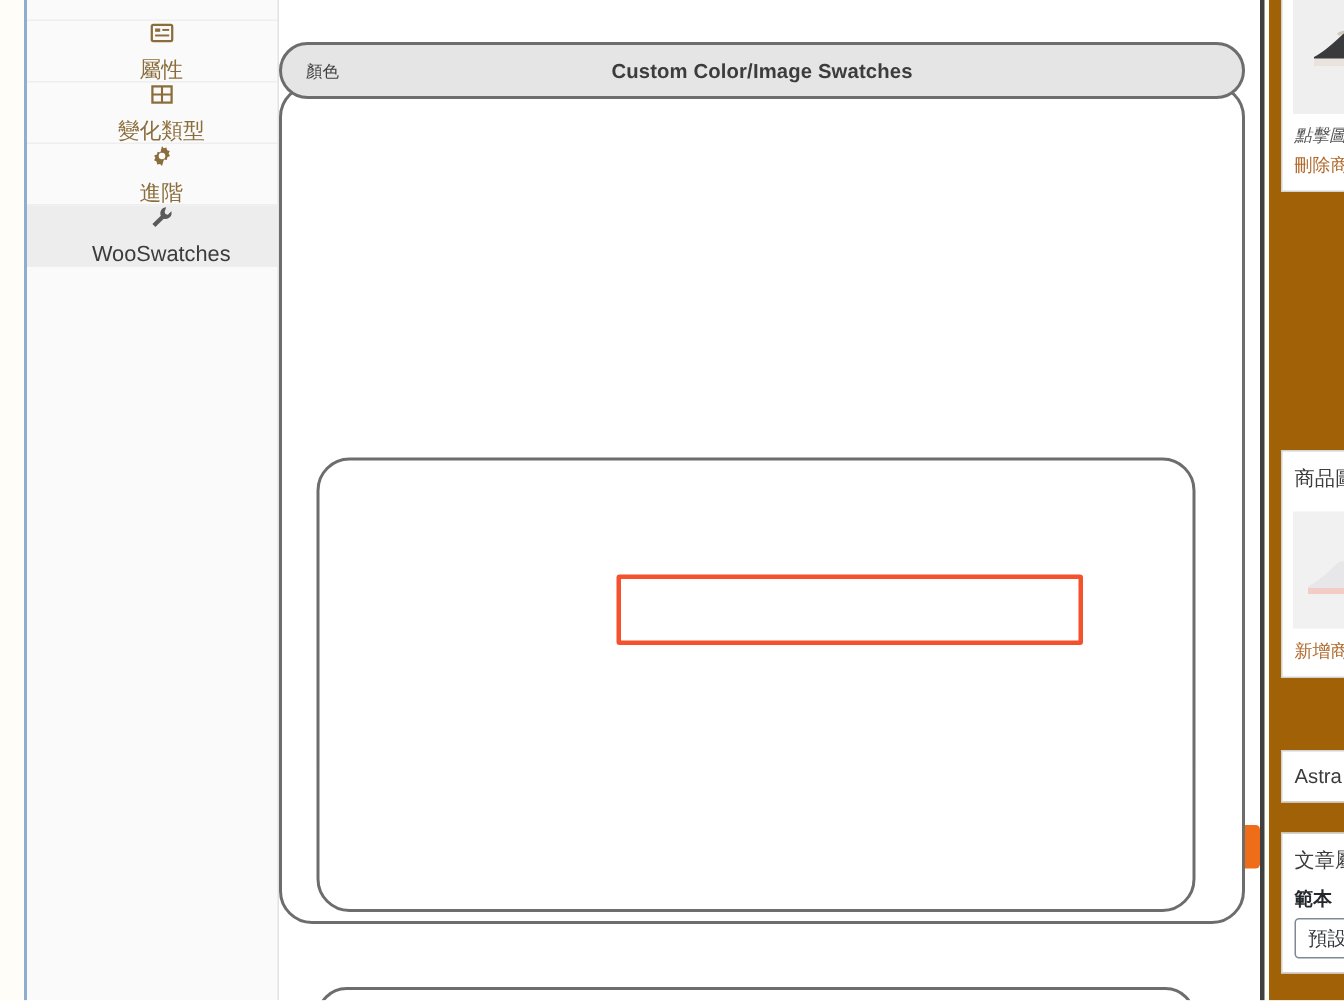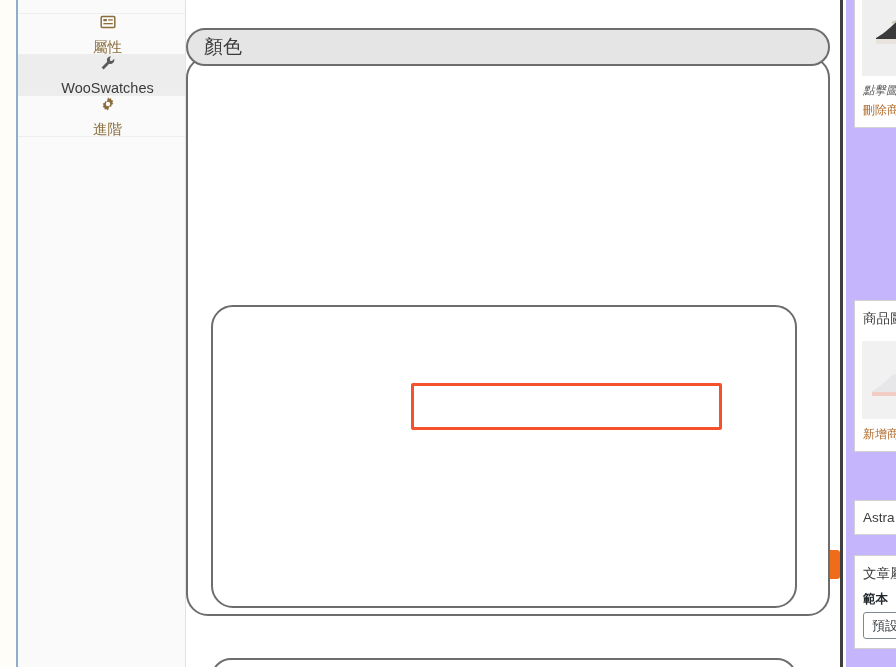--- a/index.html
+++ b/index.html
@@ -64,21 +64,21 @@
     width: 644px; height: 38px;
     background: #e5e5e5;
     border: 2px solid #6d6d6d;
     border-radius: 19px;
     display: flex;
     align-items: center;
     z-index: 3;
   }
   .tab-header .tab-zh {
     margin-left: 16px;
-    font-size: 19px;
+    font-size: 11px;
     color: #3c3c3c;
   }
   .tab-header .tab-title {
     position: absolute;
     left: 0; right: 0;
     text-align: center;
     font-size: 13.5px;
     font-weight: bold;
     color: #3c3c3c;
     letter-spacing: .1px;
@@ -224,21 +224,21 @@
   select.sel.focused {
     border: 2px solid #2b80c4;
     color: #1f6fb2;
   }
 
   
   #right-sidebar {
     position: absolute;
     left: 846px; top: 0;
     width: 50px; height: 667px;
-    background: #c4b5fd;
+    background: #a16207;
     overflow: hidden;
   }
   .rs-card {
     position: absolute;
     left: 8px;
     width: 92px;
     background: #fff;
     border: 1px solid #d2d2d2;
   }
   .rs-imgbox {
@@ -310,49 +310,60 @@
         <svg width="16" height="16" viewBox="0 0 16 16">
           <rect x="1.2" y="2.6" width="13.6" height="10.8" rx="1" fill="none" stroke="#8a6d3b" stroke-width="1.5"></rect>
           <rect x="3.4" y="5" width="3.4" height="2.2" fill="#8a6d3b"></rect>
           <rect x="8.2" y="5.3" width="4.6" height="1.3" fill="#8a6d3b"></rect>
           <rect x="3.4" y="9" width="9.4" height="1.3" fill="#8a6d3b"></rect>
         </svg>
       </span>
       <span class="nav-label">屬性</span>
     </div>
 
-
-    <div class="nav-item active">
+    <div class="nav-item">
       <span class="nav-ico">
         <svg width="16" height="16" viewBox="0 0 16 16">
-          <path fill="#5a5a5a" d="M10.8 1.2a4 4 0 00-3.6 5.6L1.6 12.4l2 2 5.6-5.6a4 4 0 005-5l-2.3 2.3-1.7-.4-.4-1.7z"></path>
+          <rect x="1.6" y="2.6" width="12.8" height="10.8" fill="none" stroke="#8a6d3b" stroke-width="1.5"></rect>
+          <line x1="8" y1="2.6" x2="8" y2="13.4" stroke="#8a6d3b" stroke-width="1.4"></line>
+          <line x1="1.6" y1="8" x2="14.4" y2="8" stroke="#8a6d3b" stroke-width="1.4"></line>
         </svg>
       </span>
-      <span class="nav-label">WooSwatches</span>
+      <span class="nav-label">變化類型</span>
     </div>
 
     <div class="nav-item">
       <span class="nav-ico">
         <svg width="16" height="16" viewBox="0 0 16 16">
           <path fill="#8a6d3b" d="M8 1.3l1.1 1.5 1.8-.5.5 1.8 1.8.6-.8 1.7.9 1.6-1.7.8-.4 1.9-1.9-.3L8 14.6l-1.3-1.3-1.9.3-.4-1.9-1.7-.8.9-1.6-.8-1.7 1.8-.6.5-1.8 1.8.5z"></path>
           <circle cx="8" cy="8" r="2.2" fill="#fafafa"></circle>
         </svg>
       </span>
       <span class="nav-label">進階</span>
     </div>
 
+    <div class="nav-item active">
+      <span class="nav-ico">
+        <svg width="16" height="16" viewBox="0 0 16 16">
+          <path fill="#5a5a5a" d="M10.8 1.2a4 4 0 00-3.6 5.6L1.6 12.4l2 2 5.6-5.6a4 4 0 005-5l-2.3 2.3-1.7-.4-.4-1.7z"></path>
+        </svg>
+      </span>
+      <span class="nav-label">WooSwatches</span>
+    </div>
+
     <div class="nav-filler"></div>
   </div>
 
   <div id="main-panel">
 
     <div class="panel-body"></div>
 
     <div class="tab-header">
       <span class="tab-zh">顏色</span>
+      <span class="tab-title">Custom Color/Image Swatches</span>
     </div>
 
     <div class="form-row" style="top:111px;">
       <span class="form-label" style="width:153px;">Display Type</span>
       <span class="sel-wrap">
         <select class="sel" style="width:244px;">
           <option>Custom Color or Image Swatches</option>
         </select>
         <span class="caret">
           <svg width="9" height="6" viewBox="0 0 9 6">

